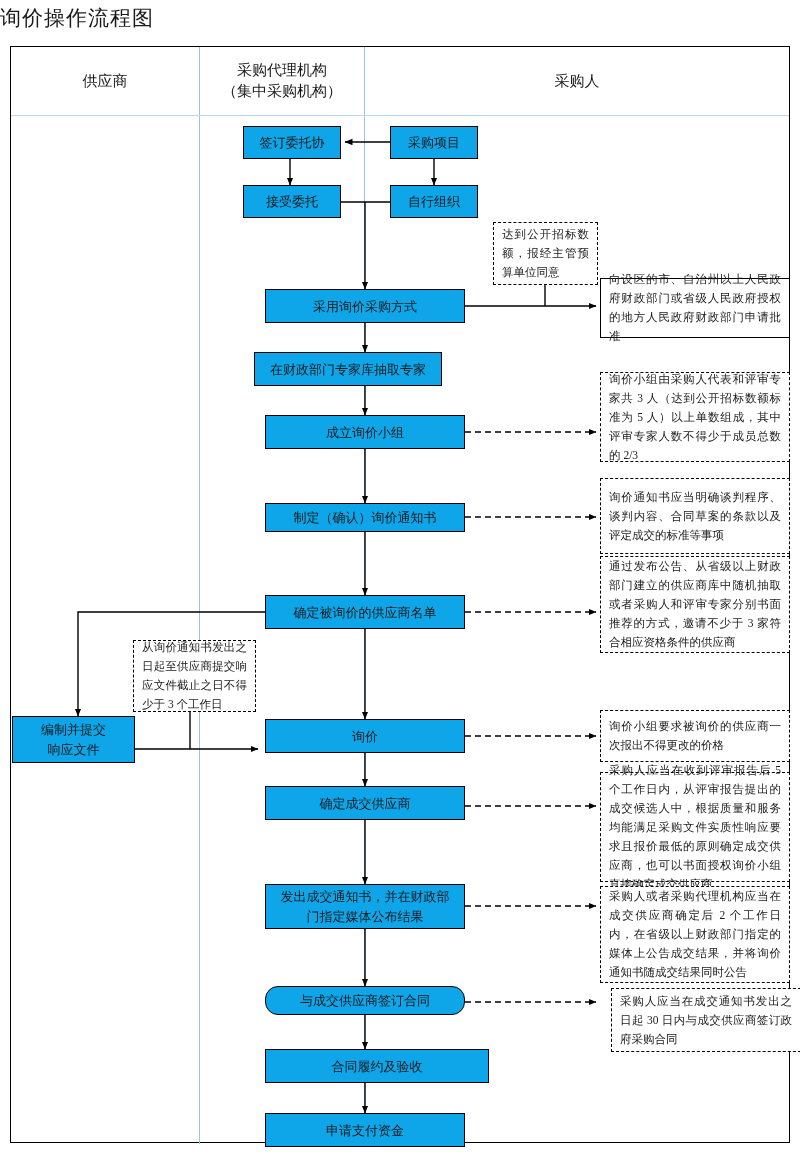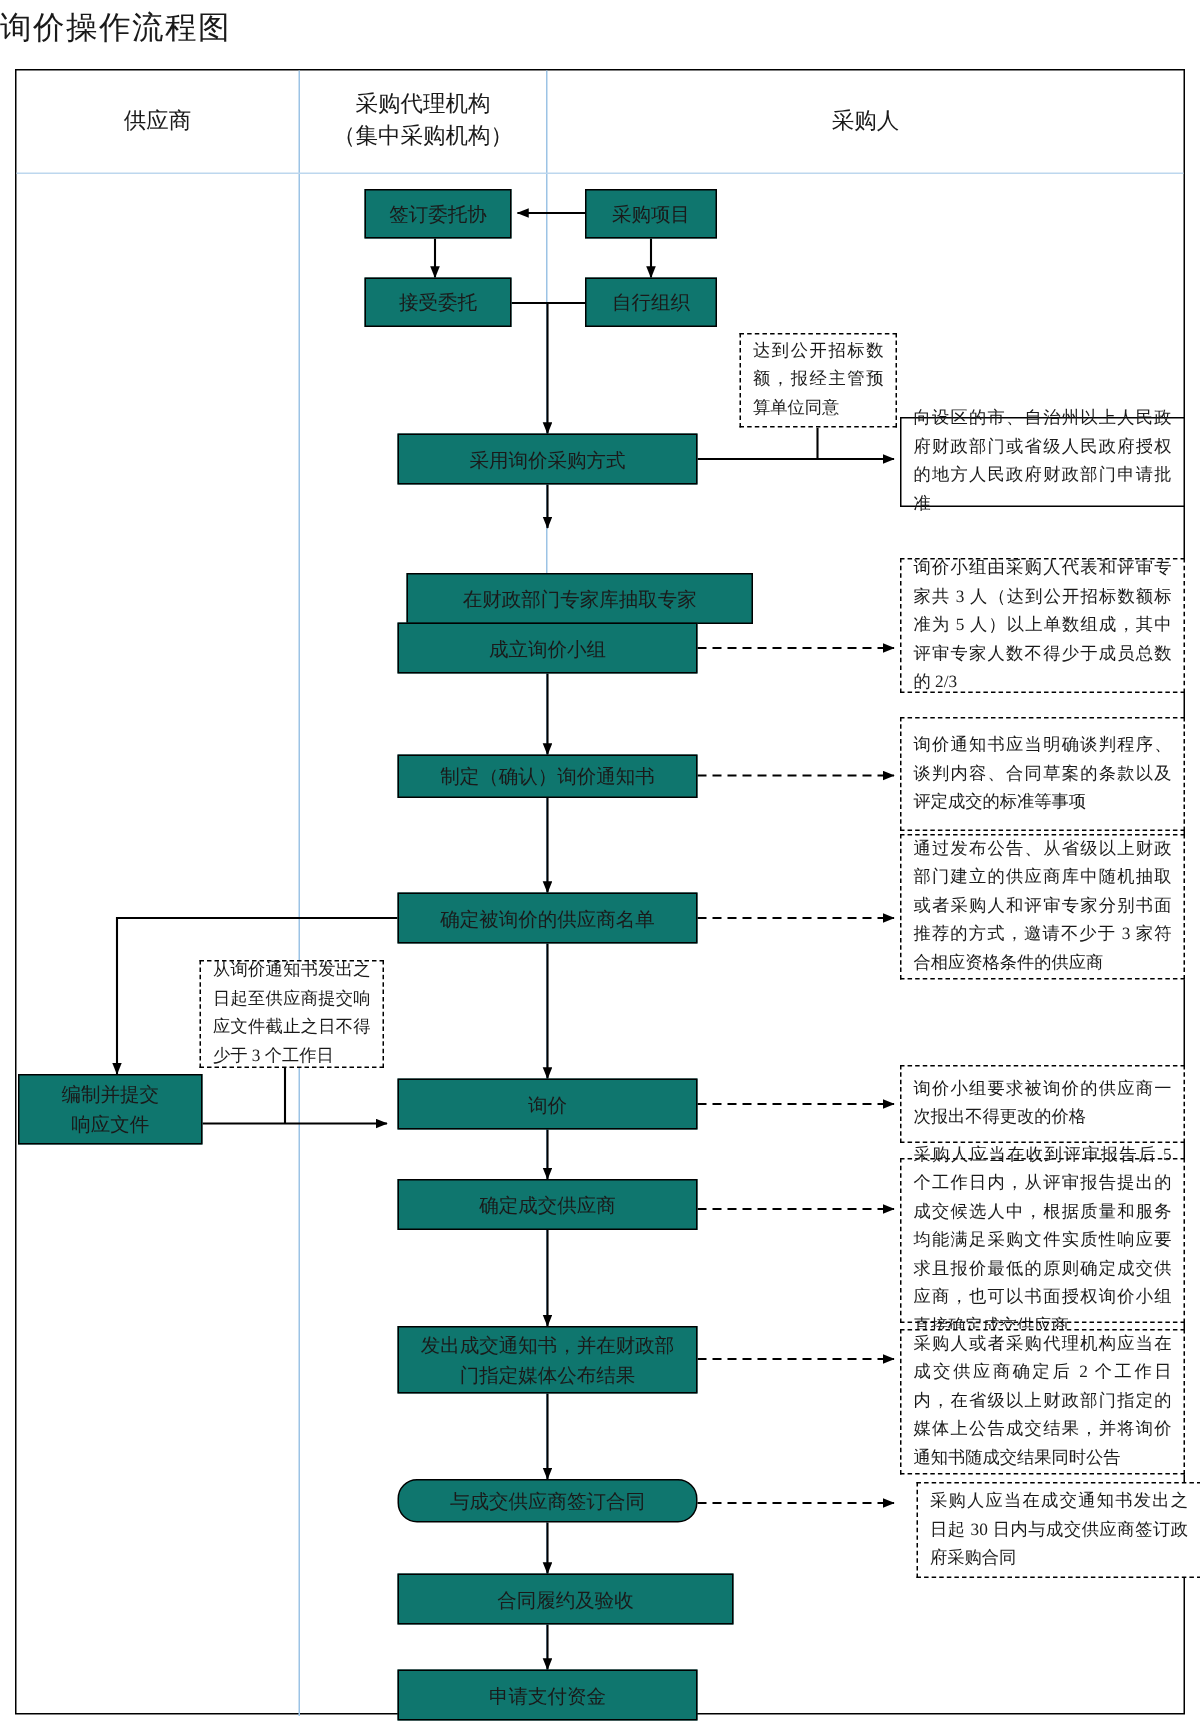--- a/index.html
+++ b/index.html
@@ -26,21 +26,21 @@
     align-items:center;justify-content:center;font-size:15px;line-height:21px;
     text-align:center;
   }
   #hdr-supplier{left:0;width:188px;}
   #hdr-agency{left:189px;width:164px;}
   #hdr-purchaser{left:354px;width:424px;}
 
   svg#wires{position:absolute;left:0;top:0;width:800px;height:1155px;overflow:visible;}
 
   .node{
-    position:absolute;box-sizing:border-box;border:1px solid #000;background:#0f766e;
+    position:absolute;box-sizing:border-box;border:1px solid #000;background:#0ea5e9;
     display:flex;align-items:center;justify-content:center;text-align:center;
     font-size:13px;line-height:19px;padding:2px 4px;
   }
   .node.two-line{line-height:20px;}
   .note{
     position:absolute;box-sizing:border-box;border:1px dashed #000;background:#fff;
     display:flex;align-items:center;font-size:11.5px;line-height:19px;
     text-align:justify;text-justify:inter-ideograph;padding:4px 8px;
   }
   .note.solid{border-style:solid;}
@@ -155,21 +155,21 @@
 </div>
 
 <div class="note solid" style="left:600px;top:278px;width:190px;height:60px;">
   <span>向设区的市、自治州以上人民政府财政部门或省级人民政府授权的地方人民政府财政部门申请批准</span>
 </div>
 
 <div class="node" style="left:265px;top:289px;width:200px;height:34px;">
   <span>采用询价采购方式</span>
 </div>
 
-<div class="node" style="left:271px;top:352px;width:231px;height:34px;margin-top:30px;">
+<div class="node" style="left:254px;top:352px;width:188px;height:34px;">
   <span>在财政部门专家库抽取专家</span>
 </div>
 
 <div class="node" style="left:265px;top:415px;width:200px;height:34px;">
   <span>成立询价小组</span>
 </div>
 
 <div class="note" style="left:600px;top:372px;width:190px;height:90px;">
   <span>询价小组由采购人代表和评审专家共 3 人（达到公开招标数额标准为 5 人）以上单数组成，其中评审专家人数不得少于成员总数的 2/3</span>
 </div>

